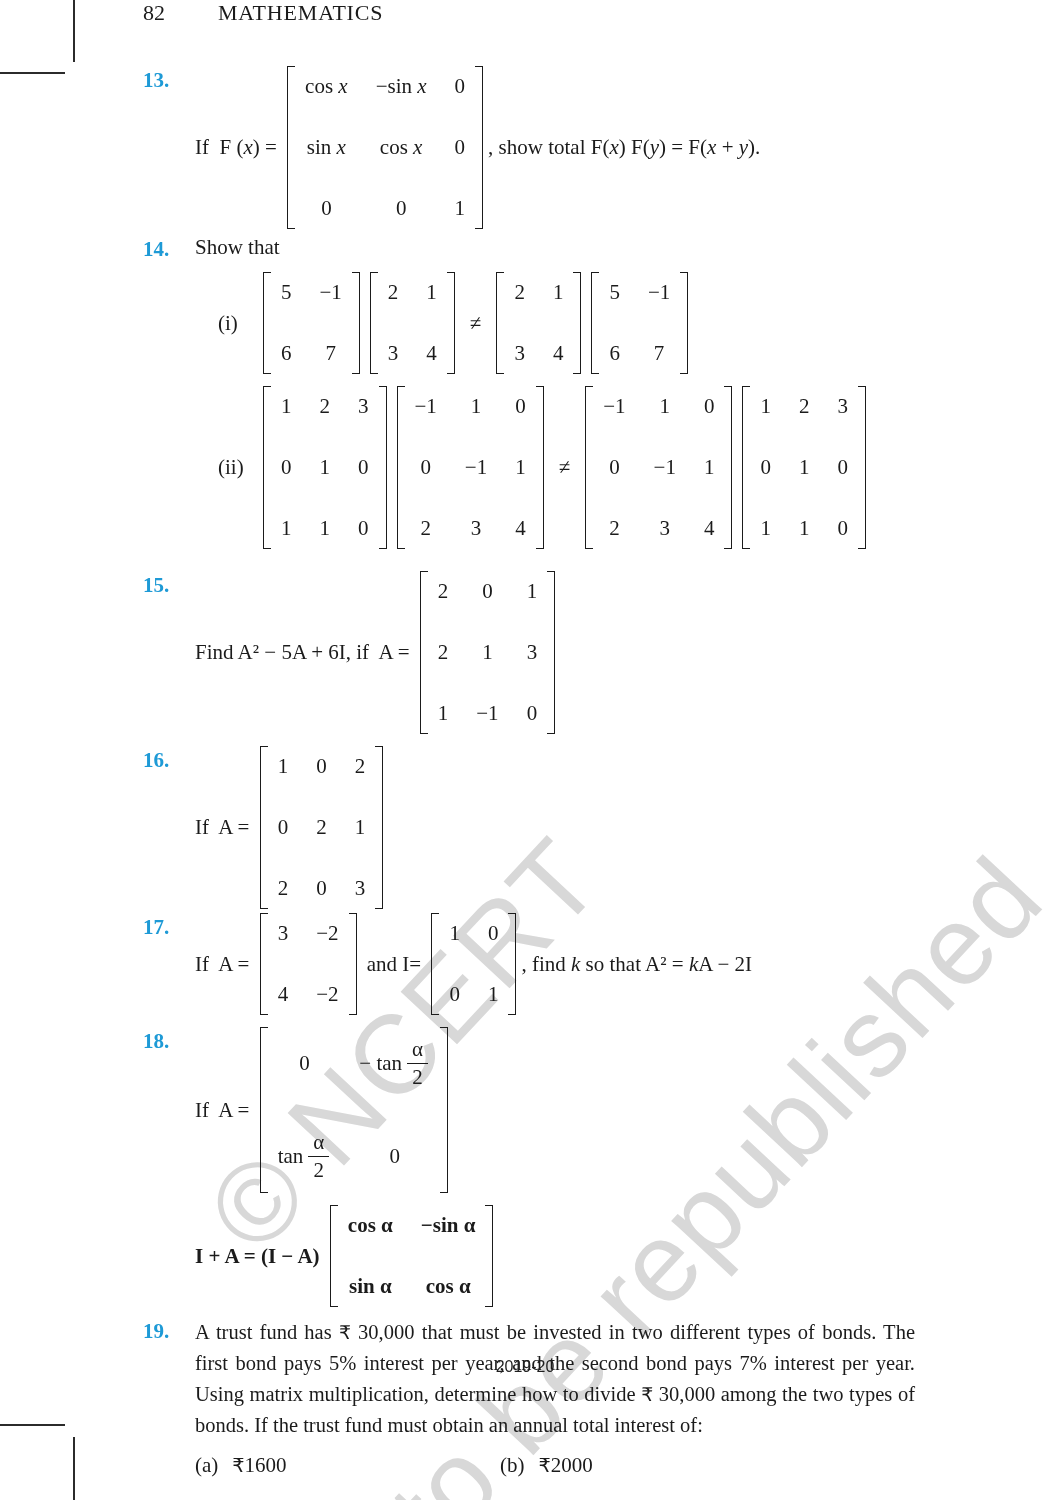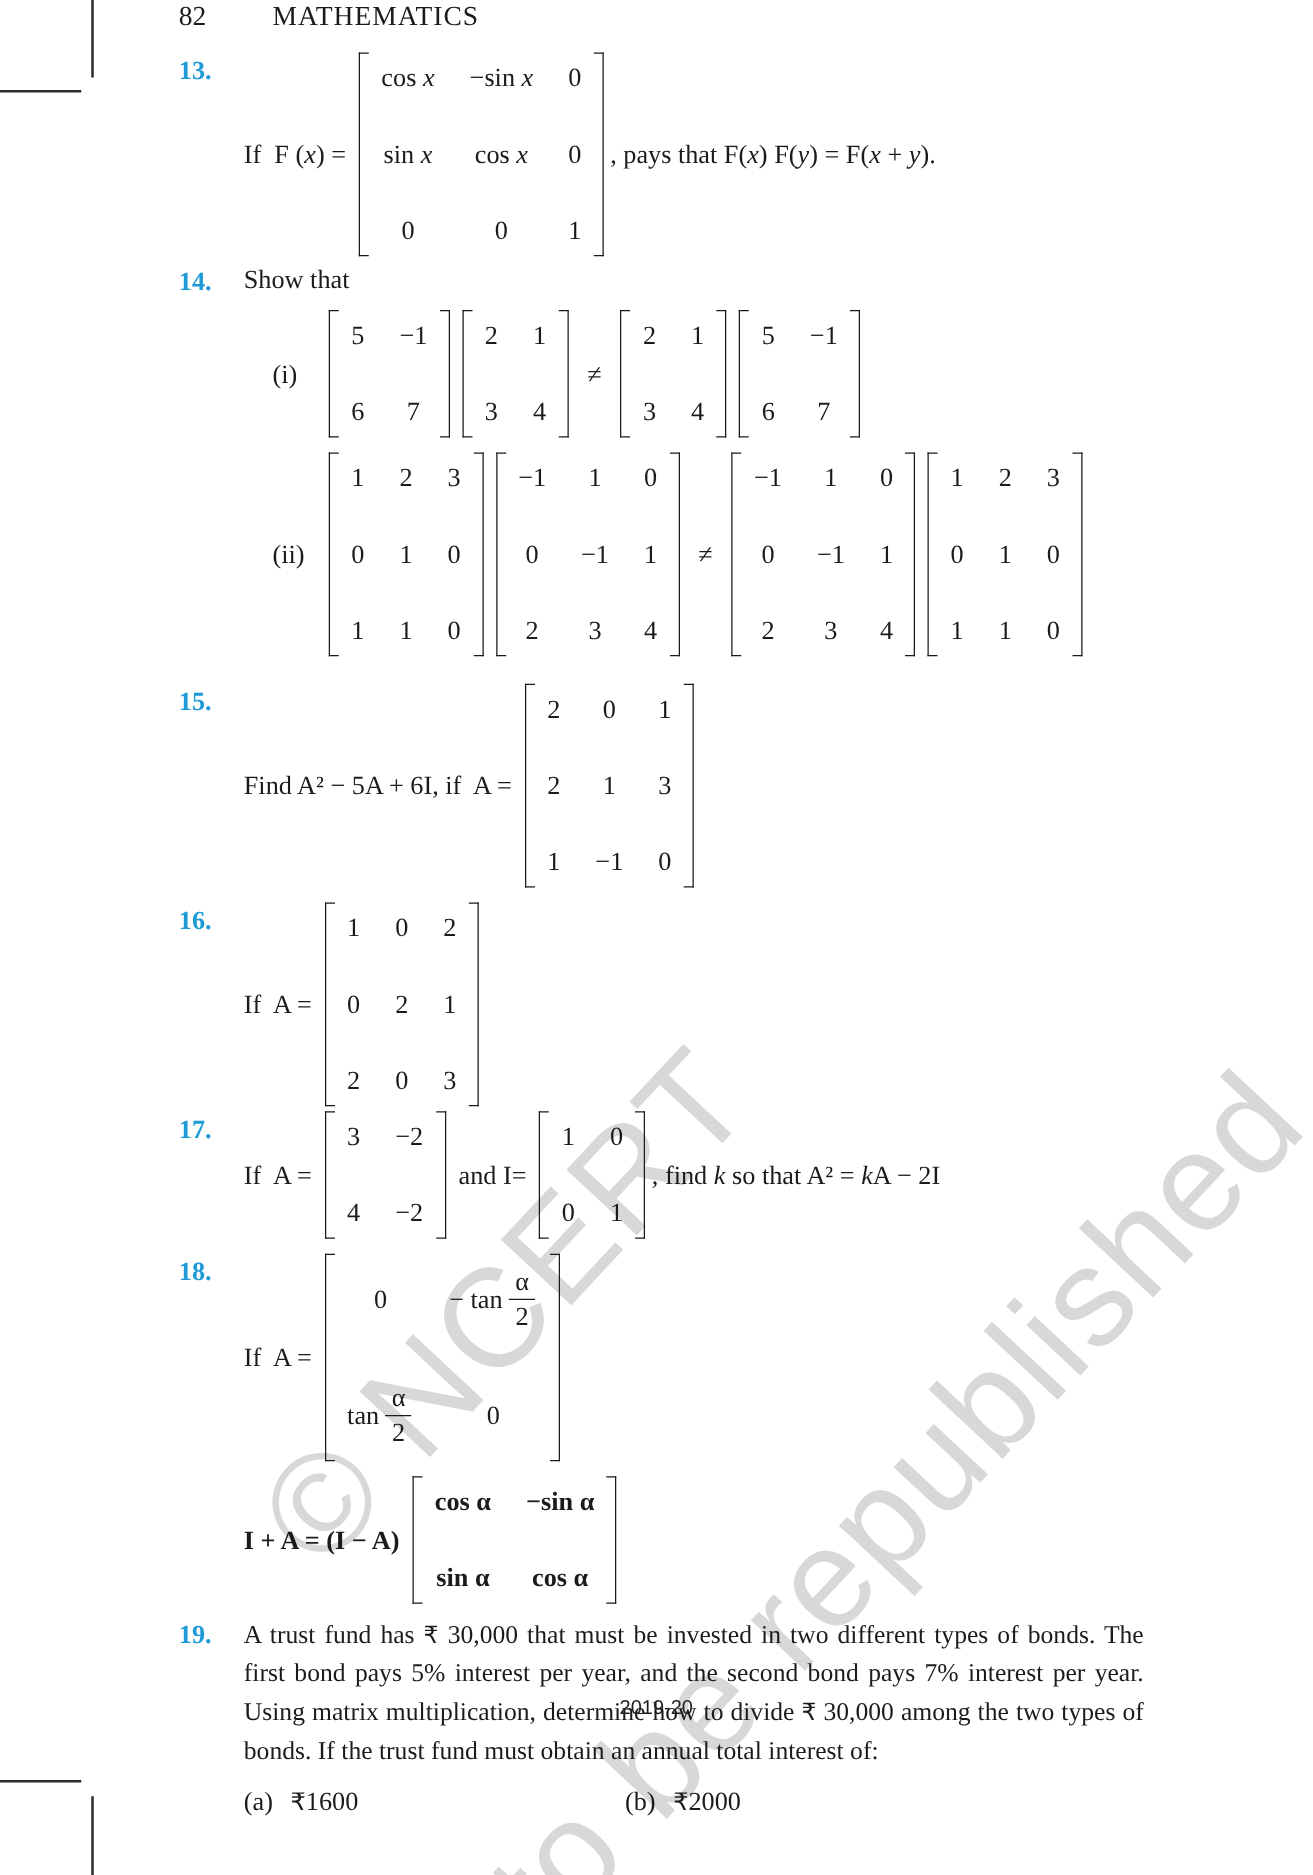--- a/index.html
+++ b/index.html
@@ -25,21 +25,21 @@
   .content { position:absolute; left:143px; top:0; width:772px; z-index:2; }
   .pagehead { font-size:22px; }
   .pagehead .chapter { margin-left:53px; letter-spacing:0.8px; }
 
   .prob { display:flex; align-items:flex-start; }
   .pnum { width:52px; flex:none; font-weight:bold; color:var(--accent); padding-top:2px; }
   .pblock { flex:1 0 auto; }
   .prow { display:flex; align-items:center; white-space:pre; }
   .line { display:inline; }
 
-  .mt13 { margin-top:16px; }
+  .mt13 { margin-top:40px; }
   .mt14 { margin-top:6px; }
   .mti  { margin-top:12px; }
   .mtii { margin-top:12px; }
   .mt15 { margin-top:22px; }
   .mt16 { margin-top:12px; }
   .mt17 { margin-top:4px; }
   .mt18 { margin-top:12px; }
   .mteq { margin-top:12px;font-weight:bold; }
   .mt19 { margin-top:10px; }
 
@@ -91,21 +91,21 @@
     <div class="pagehead">
       <span class="pageno">82</span><span class="chapter">MATHEMATICS</span>
     </div>
 
     <div class="prob mt13">
       <div class="pnum">13.</div>
       <div class="pblock">
         <div class="prow">
           <span class="line"><span>If  F (</span><span class="s-i">x</span><span>) = </span></span>
           <span class="mx"><span class="b bl"></span><span class="mgrid" style="grid-template-columns: repeat(3, max-content);"><span class="cell"><span>cos </span><span class="s-i">x</span></span><span class="cell"><span>−sin </span><span class="s-i">x</span></span><span class="cell">0</span><span class="cell"><span>sin </span><span class="s-i">x</span></span><span class="cell"><span>cos </span><span class="s-i">x</span></span><span class="cell">0</span><span class="cell">0</span><span class="cell">0</span><span class="cell">1</span></span><span class="b br"></span></span>
-          <span class="line"><span>, pays that F(</span><span class="s-i">x</span><span>) F(</span><span class="s-i">y</span><span>) = F(</span><span class="s-i">x</span><span> + </span><span class="s-i">y</span><span>).</span></span>
+          <span class="line"><span>, show total F(</span><span class="s-i">x</span><span>) F(</span><span class="s-i">y</span><span>) = F(</span><span class="s-i">x</span><span> + </span><span class="s-i">y</span><span>).</span></span>
         </div>
       </div>
     </div>
 
     <div class="prob mt14">
       <div class="pnum">14.</div>
       <div class="pblock">
         <div class="prow"><span class="line">Show that</span></div>
         <div class="prow sub mti">
           <span class="sublabel">(i)</span>

